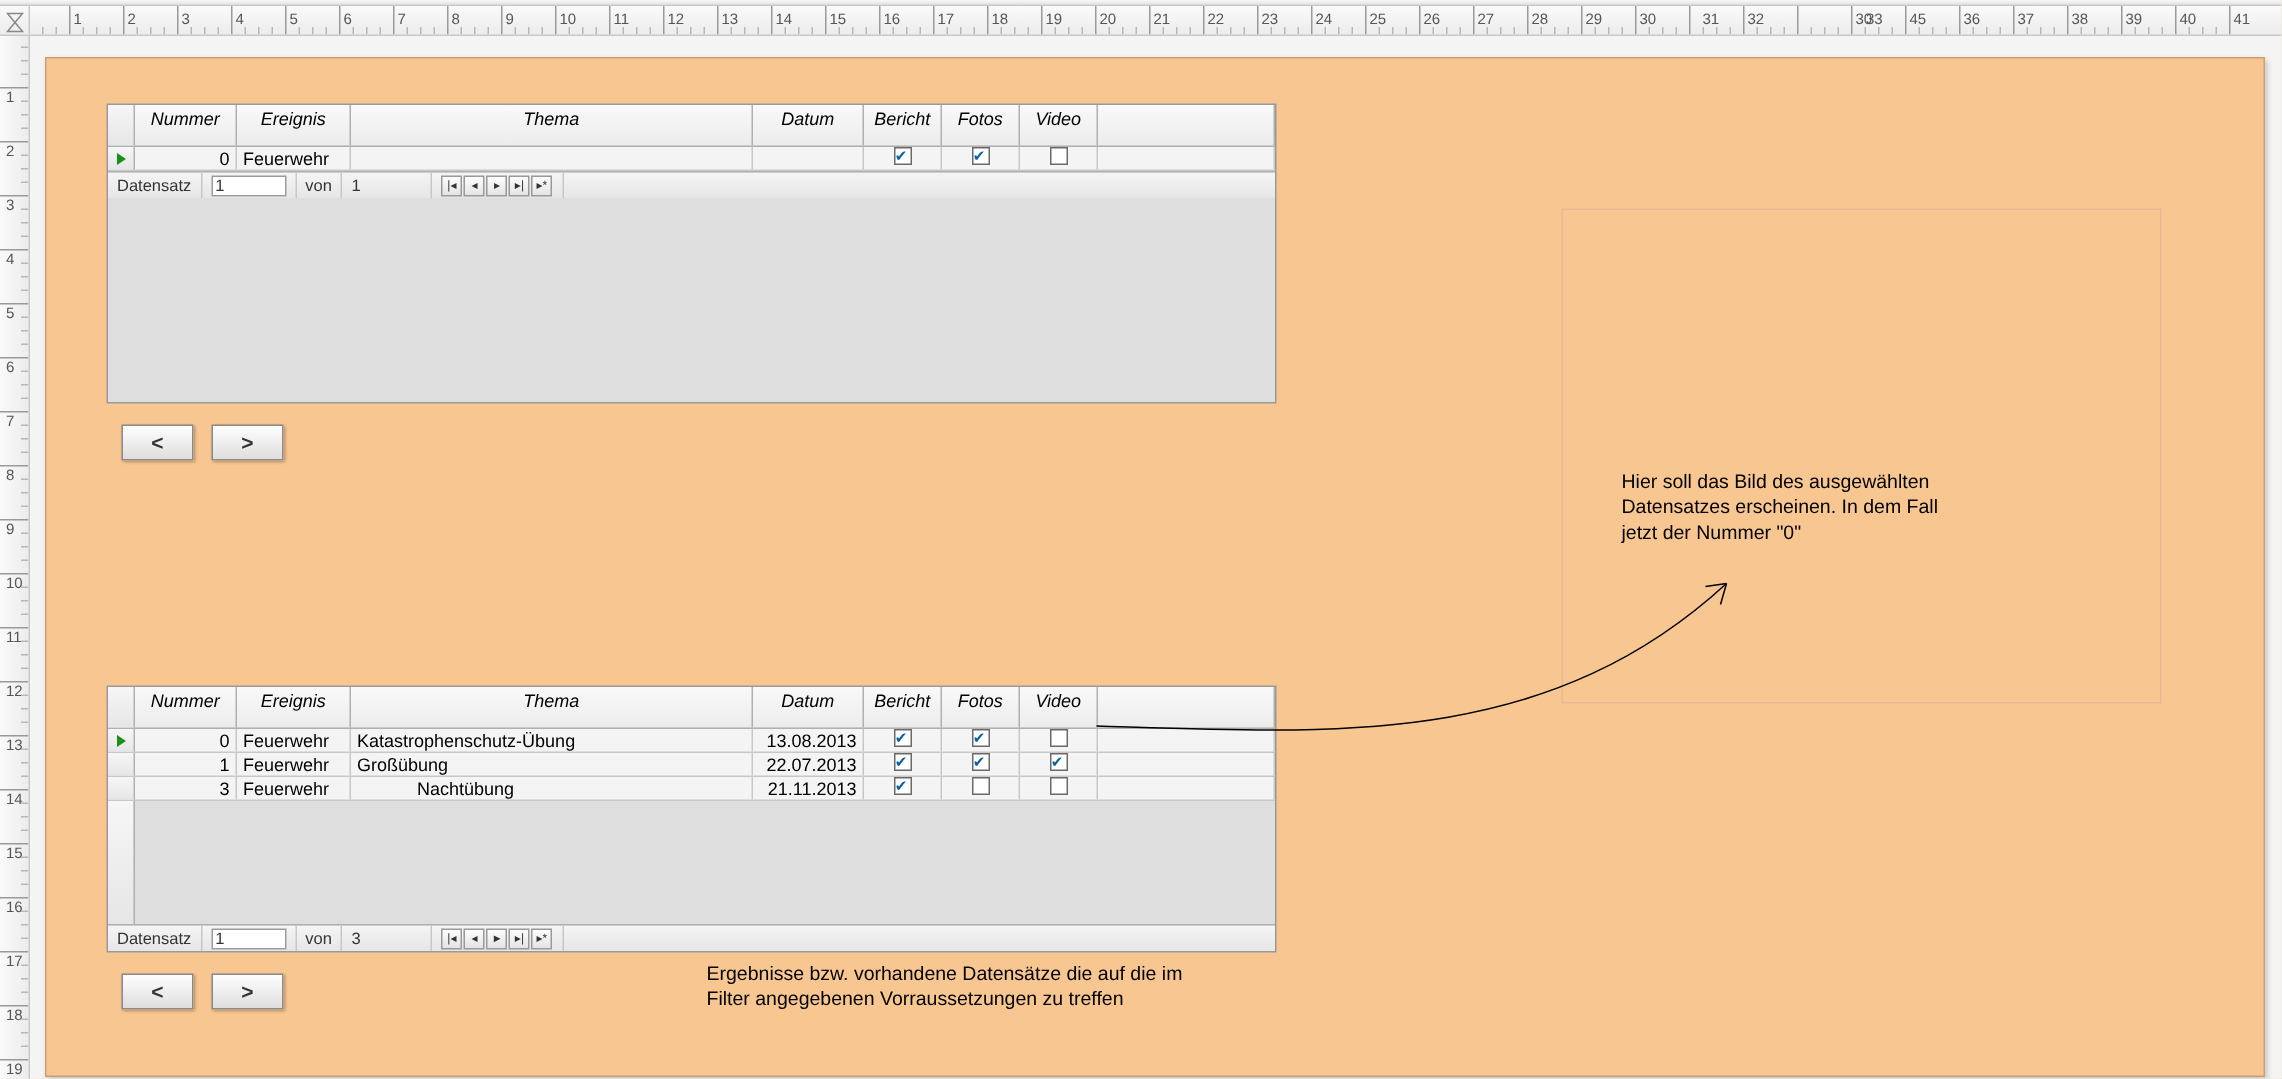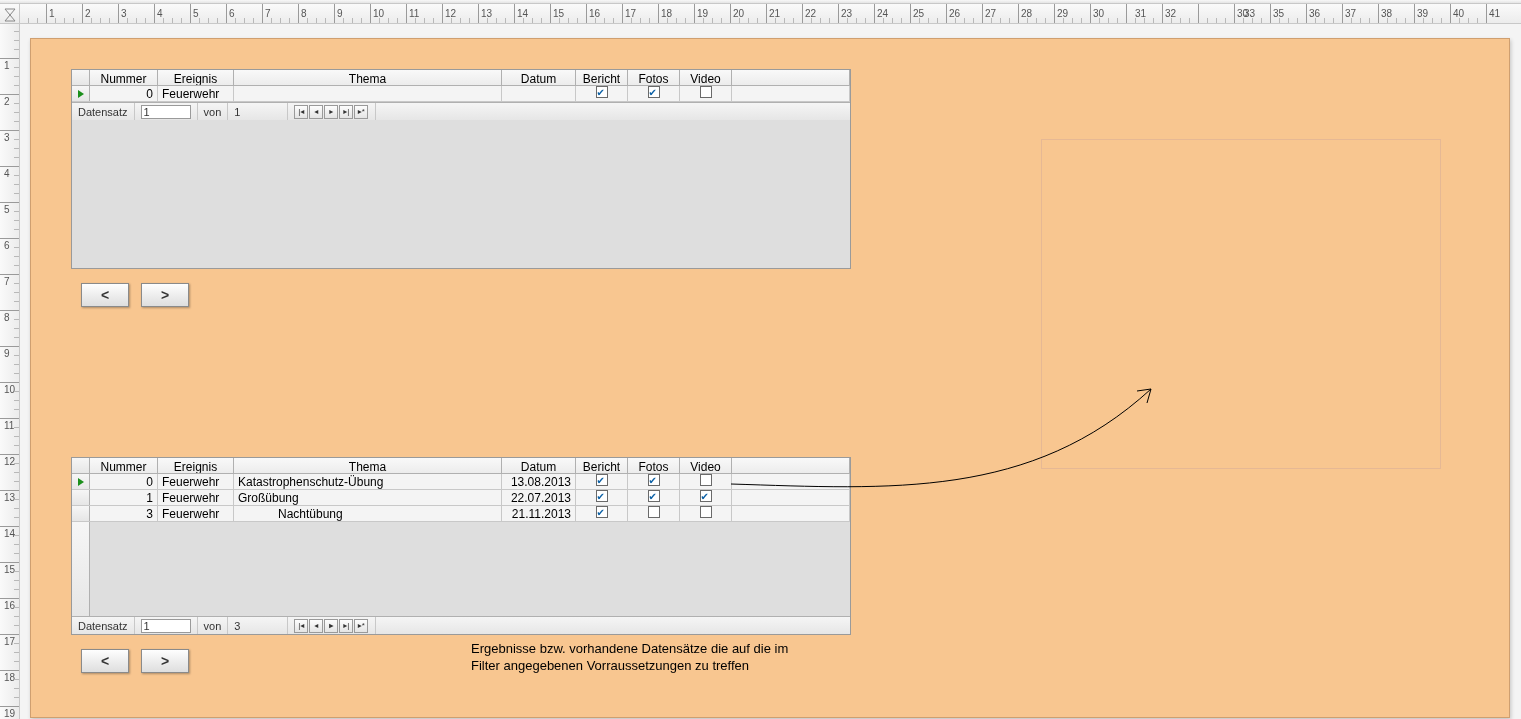--- a/index.html
+++ b/index.html
@@ -17,21 +17,21 @@
   .body-area { position:absolute; top:24px; left:0; right:0; bottom:0; display:flex;}
   .vruler { width:20px; background:linear-gradient(90deg,#fafafa,#ececec); border-right:1px solid #c8c8c8; position:relative; overflow:hidden; font-size:10px; color:#555;}
   .vruler .major { position:absolute; left:0; width:100%; border-top:1px solid #9a9a9a;}
   .vruler .majortxt { position:absolute; left:4px; font-size:10px; color:#555;}
   .vruler .minor { position:absolute; right:0; width:5px; border-top:1px solid #b8b8b8;}
   .canvas-area { flex:1; background:#f4f4f4; position:relative; overflow:hidden;}
   .page { position:absolute; left:10px; top:14px; width:1480px; height:680px; background:#f8c690; border:1px solid #cf9f70; box-shadow: 1px 2px 4px rgba(0,0,0,0.2);}
   .subform { position:absolute; border:1px solid #9a9a9a; background:#dedede;}
   .grid { width:100%; display:flex; flex-direction:column; background:#dedede;}
   .grid-header, .grid-row { display:flex; align-items:stretch;}
-  .grid-header { background:linear-gradient(#f9f9f9,#ececec); border-bottom:1px solid #b0b0b0; height:16px;}
+  .grid-header { background:linear-gradient(#f9f9f9,#ececec); border-bottom:1px solid #b0b0b0; height:28px;font-style:italic;}
   .grid-row { background:#f4f4f4; border-bottom:1px solid #c8c8c8; height:16px; align-items:center;}
   .cell { border-right:1px solid #c8c8c8; padding:0 4px; white-space:nowrap; overflow:hidden; line-height:16px; height:100%;}
   .grid-header .cell { border-right:1px solid #b0b0b0; text-align:center; line-height:18px;}
   .sel { width:18px; background:linear-gradient(#f6f6f6,#e6e6e6); border-right:1px solid #b0b0b0; display:flex; align-items:center; justify-content:center; height:100%;}
   .tri { width:0;height:0;border-top:4px solid transparent;border-bottom:4px solid transparent;border-left:6px solid #1b8f1b;}
   .grid-body { position:relative; flex:1; background:#dedede;}
   .filterfeld { position:absolute; left:0; right:0; top:18px; bottom:0; display:flex; align-items:center; justify-content:center; font-size:14px; color:#000;}
   .recbar { height:18px; border-top:1px solid #b0b0b0; background:linear-gradient(#f5f5f5,#e6e6e6); display:flex; align-items:center; font-size:11px; color:#333;}
   .recseg { padding:0 6px; height:100%; display:flex; align-items:center; border-right:1px solid #c8c8c8;}
   .rec-input { width:50px; height:14px; border:1px solid #9a9a9a; background:#fff; padding:0 2px;}
@@ -225,21 +225,21 @@
       <div class="majortxt" style="left: 1211px; margin-left: 13px;">33</div>
       <div class="minor" style="left: 1151px;"></div>
       <div class="minor" style="left: 1160px;"></div>
       <div class="minor" style="left: 1169px;"></div>
       <div class="major" style="left: 1214px;"></div>
       <div class="majortxt" style="left: 1217px;">30</div>
       <div class="minor" style="left: 1187px;"></div>
       <div class="minor" style="left: 1196px;"></div>
       <div class="minor" style="left: 1205px;"></div>
       <div class="major" style="left: 1250px;"></div>
-      <div class="majortxt" style="left: 1253px;">35</div>
+      <div class="majortxt" style="left: 1253px;">45</div>
       <div class="minor" style="left: 1223px;"></div>
       <div class="minor" style="left: 1232px;"></div>
       <div class="minor" style="left: 1241px;"></div>
       <div class="major" style="left: 1286px;"></div>
       <div class="majortxt" style="left: 1289px;">36</div>
       <div class="minor" style="left: 1259px;"></div>
       <div class="minor" style="left: 1268px;"></div>
       <div class="minor" style="left: 1277px;"></div>
       <div class="major" style="left: 1322px;"></div>
       <div class="majortxt" style="left: 1325px;">37</div>
@@ -518,20 +518,21 @@
 
       <div style="position:absolute; left:50px; top:610px; display:flex; gap:12px;">
         <div class="bigbtn">&lt;</div>
         <div class="bigbtn">&gt;</div>
       </div>
 
       <div class="note" style="left:440px; top:602px; width:320px;">Ergebnisse bzw. vorhandene Datensätze die auf die im Filter angegebenen Vorraussetzungen zu treffen</div>
 
       <div class="image-ph" style="left:1010px; top:100px; width:400px; height:330px;"></div>
 
+      <div class="note" style="left:1050px; top:274px; width:230px;">Hier soll das Bild des ausgewählten Datensatzes erscheinen. In dem Fall jetzt der Nummer "0"</div>
 
       <svg class="arrow-svg" style="left:0;top:0;" width="1480" height="680">
         <path d="M700 445 C 860 450, 1000 460, 1120 350" fill="none" stroke="#000" stroke-width="1"></path>
         <path d="M1120 350 l -4 14 M1120 350 l -14 2" fill="none" stroke="#000" stroke-width="1"></path>
       </svg>
 
     </div>
   </div>
 </div>
 

